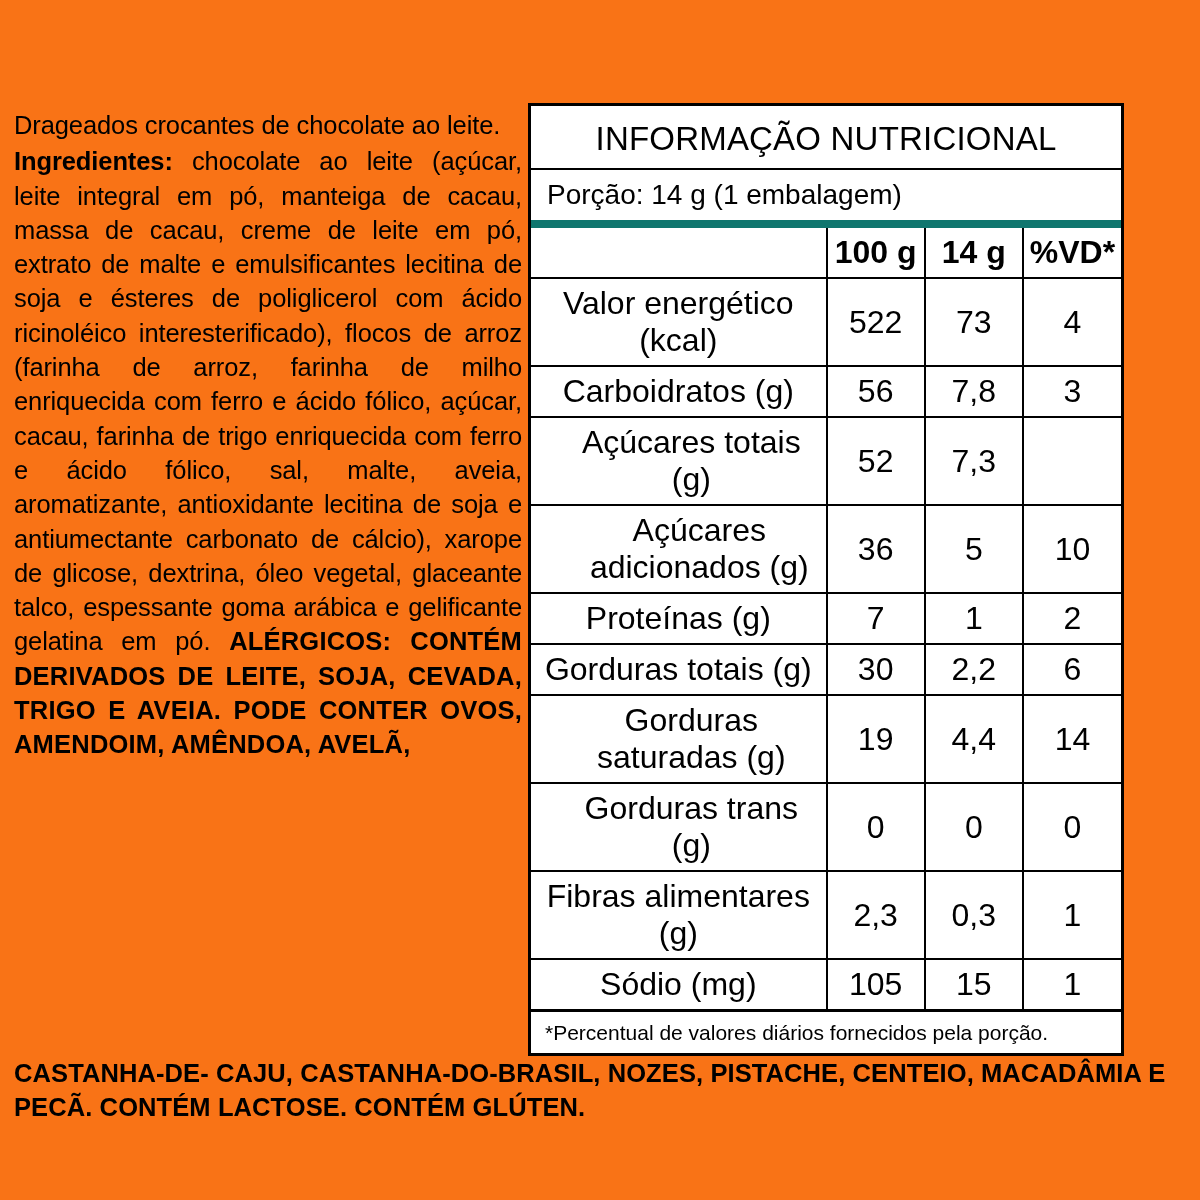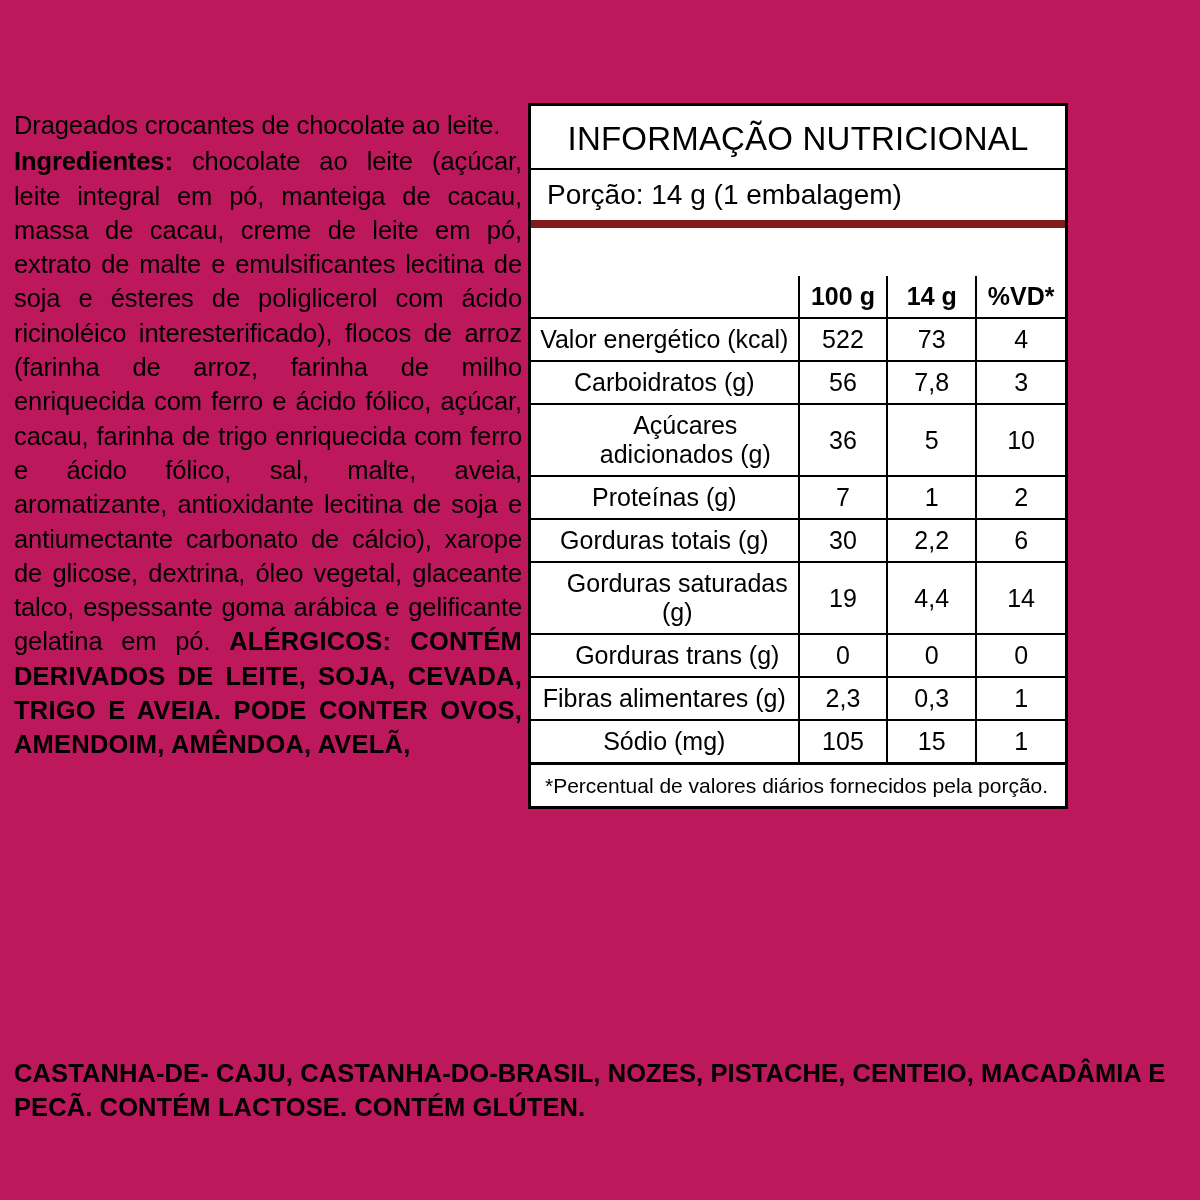--- a/index.html
+++ b/index.html
@@ -12,21 +12,21 @@
   }
   body {
     font-family: "Liberation Sans", sans-serif;
     color: #000000;
   }
 
   .page {
     position: relative;
     width: 1200px;
     height: 1200px;
-    background: #be185d;
+    background: #f97316;
   }
 
   
   .ingredients {
     position: absolute;
     left: 14px;
     top: 108px;
     width: 508px;
     font-size: 25.5px;
     line-height: 1.345;
@@ -58,44 +58,43 @@
     font-weight: bold;
     letter-spacing: 0.1px;
     text-align: left;
   }
 
   
   .nutri-box {
     position: absolute;
     left: 528px;
     top: 103px;
-    width: 540px;
+    width: 596px;
     border: 3px solid #000;
     background: #fff;
     padding: 0;
   }
   .nutri-title {
     text-align: center;
     font-size: 33px;
     padding: 14px 6px 10px 6px;
     letter-spacing: 0.2px;
     border-bottom: 2px solid #000;
   }
   .portion {
     font-size: 28px;
     padding: 9px 0 9px 16px;
-    border-bottom: 8px solid #7f1d1d;
+    border-bottom: 8px solid #0f766e;
     white-space: nowrap;
   }
 
   table.nutri {
     width: 100%;
     border-collapse: collapse;
-    font-size: 25px;
-    margin-top: 48px;
+    font-size: 32px;
   }
   table.nutri th, table.nutri td {
     padding: 6px 4px;
     border-bottom: 2px solid #000;
     vertical-align: middle;
   }
   table.nutri thead th {
     font-weight: bold;
     text-align: center;
     border-bottom: 2px solid #000;
@@ -160,20 +159,26 @@
           <td class="num">522</td>
           <td class="num">73</td>
           <td class="num last">4</td>
         </tr>
         <tr>
           <td class="name-col">Carboidratos (g)</td>
           <td class="num">56</td>
           <td class="num">7,8</td>
           <td class="num last">3</td>
         </tr>
+        <tr class="indent1">
+          <td class="name-col">Açúcares totais (g)</td>
+          <td class="num">52</td>
+          <td class="num">7,3</td>
+          <td class="num last"></td>
+        </tr>
         <tr class="indent2">
           <td class="name-col">Açúcares adicionados (g)</td>
           <td class="num">36</td>
           <td class="num">5</td>
           <td class="num last">10</td>
         </tr>
         <tr>
           <td class="name-col">Proteínas (g)</td>
           <td class="num">7</td>
           <td class="num">1</td>

